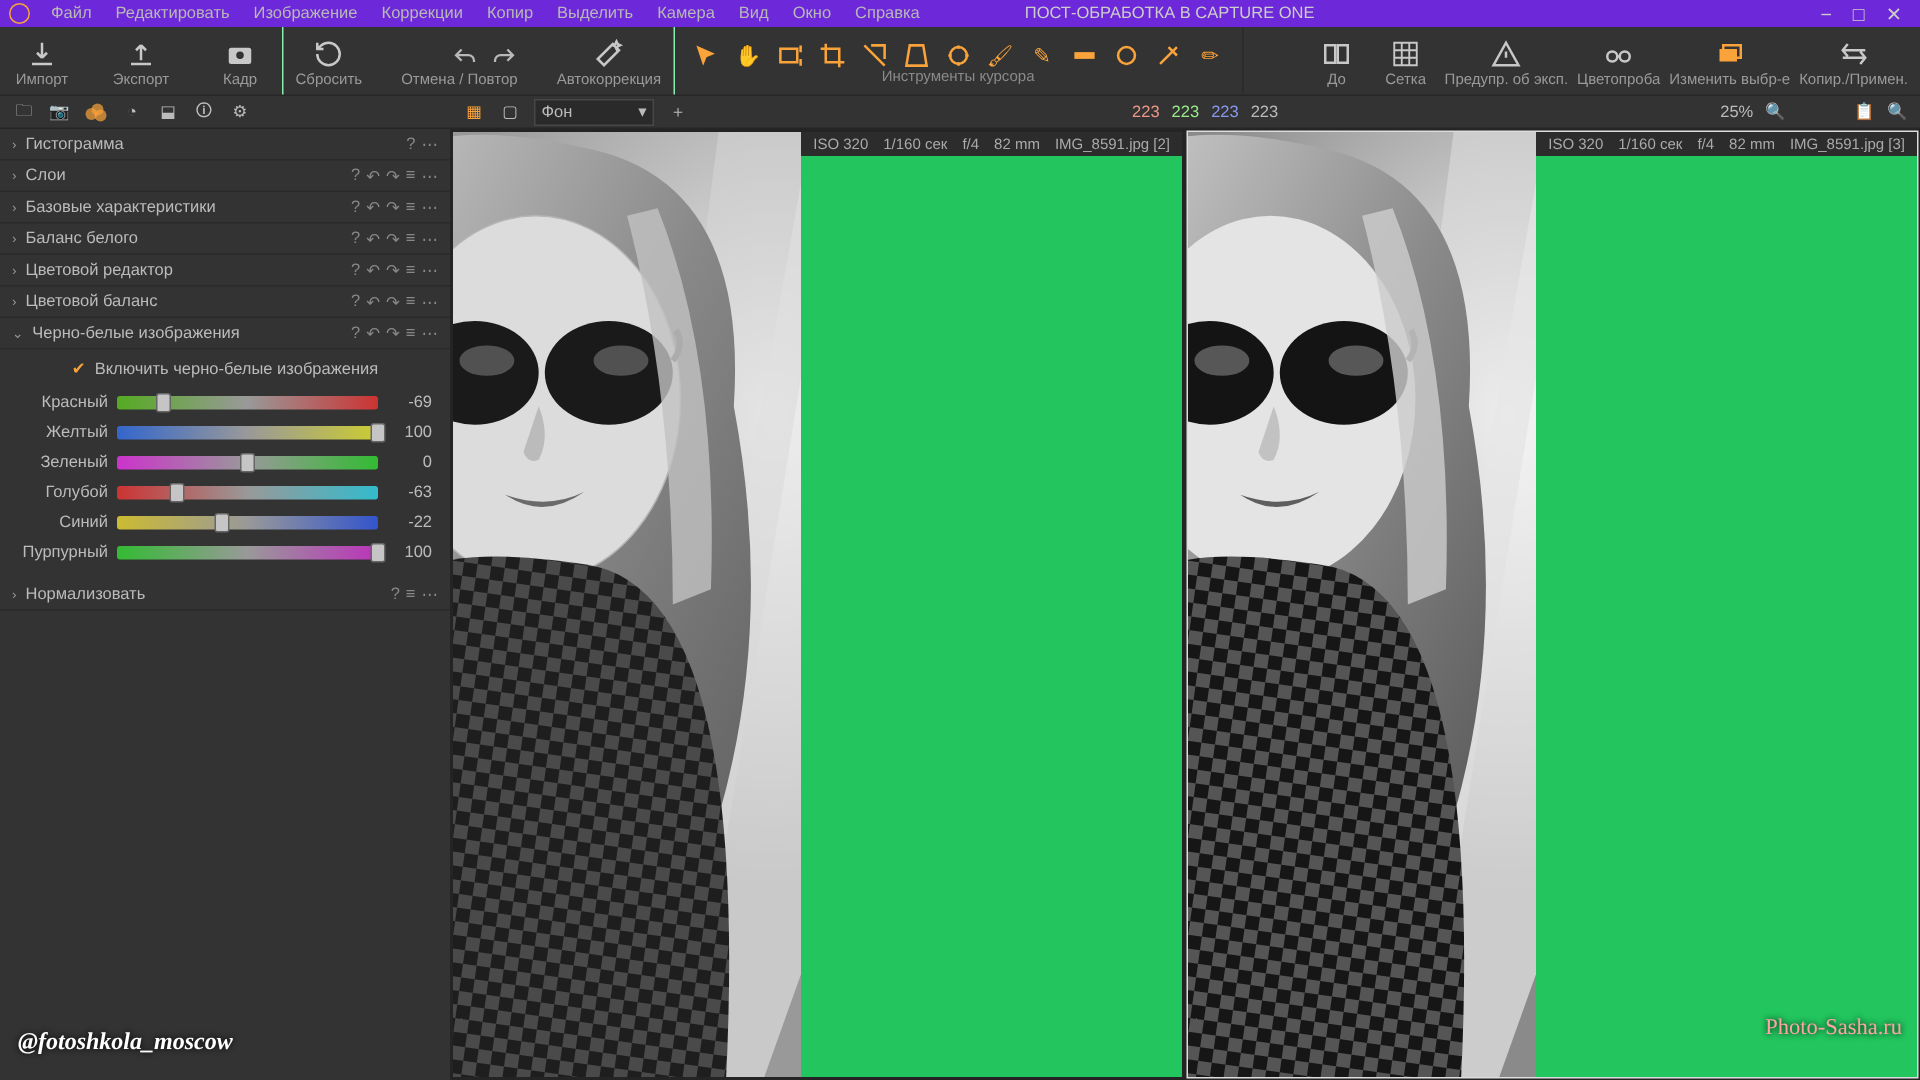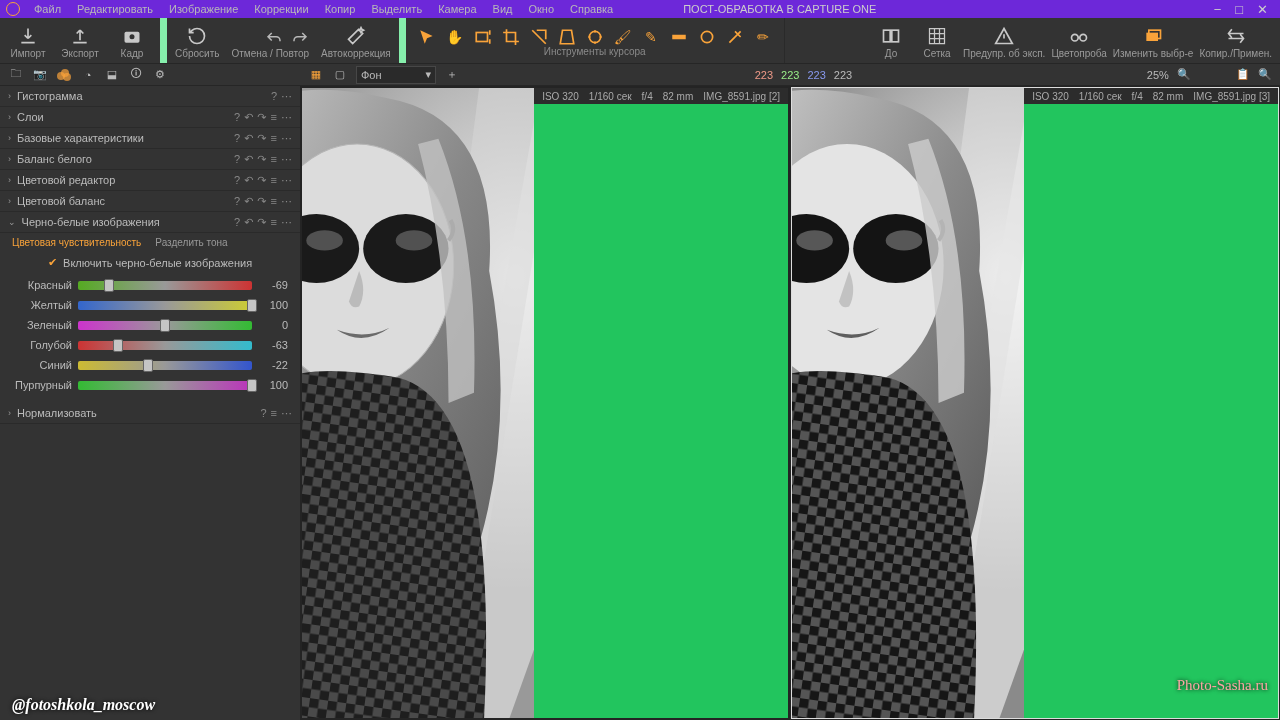--- a/index.html
+++ b/index.html
@@ -5,21 +5,21 @@
 * { margin:0; padding:0; box-sizing:border-box; font-family:"Segoe UI",Arial,sans-serif; }
 body { background:#333; color:#b8b8b8; font-size:11px; width:1280px; height:720px; overflow:hidden; user-select:none; }
 
 .menubar { height:18px; background:#6d28d9; display:flex; align-items:center; padding:0 6px; gap:4px; }
 .menubar .app-icon { width:14px; height:14px; border-radius:50%; border:1.5px solid #f9a33a; display:inline-block; margin-right:4px; }
 .menubar .mi { padding:2px 6px; cursor:default; }
 .menubar .title { margin-left:60px; color:#ccc; }
 .menubar .wnd { margin-left:auto; display:flex; gap:14px; color:#ccc; font-size:13px; padding-right:6px; }
 
 .toolbar { height:46px; background:#333; border-bottom:1px solid #262626; display:flex; align-items:stretch; }
-.toolbar .grp { display:flex; align-items:flex-end; border-right:7px solid #86efac; padding:0 8px 4px; gap:12px; }
+.toolbar .grp { display:flex; align-items:flex-end; border-right:1px solid #86efac; padding:0 8px 4px; gap:26px; }
 .toolbar .btn { display:flex; flex-direction:column; align-items:center; justify-content:flex-end; gap:2px; min-width:40px; cursor:default; }
 .toolbar .btn .ic { width:22px; height:20px; display:flex; align-items:center; justify-content:center; color:#c8c8c8; }
 .toolbar .btn .lbl { font-size:10px; color:#9a9a9a; white-space:nowrap; }
 .toolbar .btn.orange .ic { color:#f9a33a; }
 .toolbar .group-label { font-size:10px; color:#8a8a8a; text-align:center; }
 .toolbar .cursor-grp { display:flex; flex-direction:column; align-items:center; justify-content:center; padding:0 12px; border-right:1px solid #2a2a2a; }
 .toolbar .cursor-row { display:flex; gap:10px; align-items:center; padding-top:4px; }
 .toolbar .cursor-row .ci { width:18px; height:18px; display:flex; align-items:center; justify-content:center; color:#f9a33a; font-size:14px; }
 .toolbar .right-grp { margin-left:auto; display:flex; align-items:flex-end; padding:0 8px 4px; gap:6px; }
 
@@ -55,21 +55,21 @@
 .slider-row .sval { width:30px; text-align:right; color:#bbb; font-size:11px; }
 
 .viewer { flex:1; display:flex; gap:4px; padding:2px; background:#242424; }
 .pane { flex:1; position:relative; background:#22c55e; display:flex; }
 .pane.sel { outline:1px solid #ddd; }
 .photo { flex:1; position:relative; overflow:hidden; }
 .photo-img { position:absolute; inset:0; }
 .meta-bar { height:16px; background:#2c2c2c; display:flex; align-items:center; padding:0 8px; gap:10px; font-size:10px; color:#aaa; }
 .meta-bar .fn { margin-left:auto; }
 
-.watermark-l { position:absolute; left:12px; bottom:6px; color:#fff; font-style:italic; font-size:16px; font-weight:bold; text-shadow:0 0 4px #000; font-family:cursive; z-index:10; }
+.watermark-l { position:absolute; left:12px; bottom:16px; color:#fff; font-style:italic; font-size:16px; font-weight:bold; text-shadow:0 0 4px #000; font-family:cursive; z-index:10; }
 .watermark-r { position:absolute; right:12px; bottom:26px; color:#fca5a5; font-size:15px; text-shadow:0 0 4px #000; font-family:cursive; z-index:10; }
 .cursor-ptr { position:absolute; width:12px; height:16px; z-index:20; pointer-events:none; }
 
 svg { width:100%; height:100%; }
 </style>
 </head>
 <body>
 
 <div class="menubar">
   <span class="app-icon"></span>
@@ -371,24 +371,20 @@
         <span class="tt">Черно-белые изображения</span>
         <span class="pins">
           <span>?</span>
           <span>↶</span>
           <span>↷</span>
           <span>≡</span>
           <span>⋯</span>
         </span>
       </div>
     <div class="panel-open">
-      <div class="sub-tabs">
-        <span class="st active">Цветовая чувствительность</span>
-        <span class="st">Разделить тона</span>
-      </div>
       <div class="chk-row">
           <span class="chk">✔</span>
           <span>Включить черно-белые изображения</span>
         </div>
       <div id="sliders">
           <div class="slider-row">
             <span class="slbl">Красный</span>
             <div class="track" style="background:linear-gradient(90deg,#5a2,#999,#c33)">
               <div class="thumb" style="left:18%"></div>
             </div>

